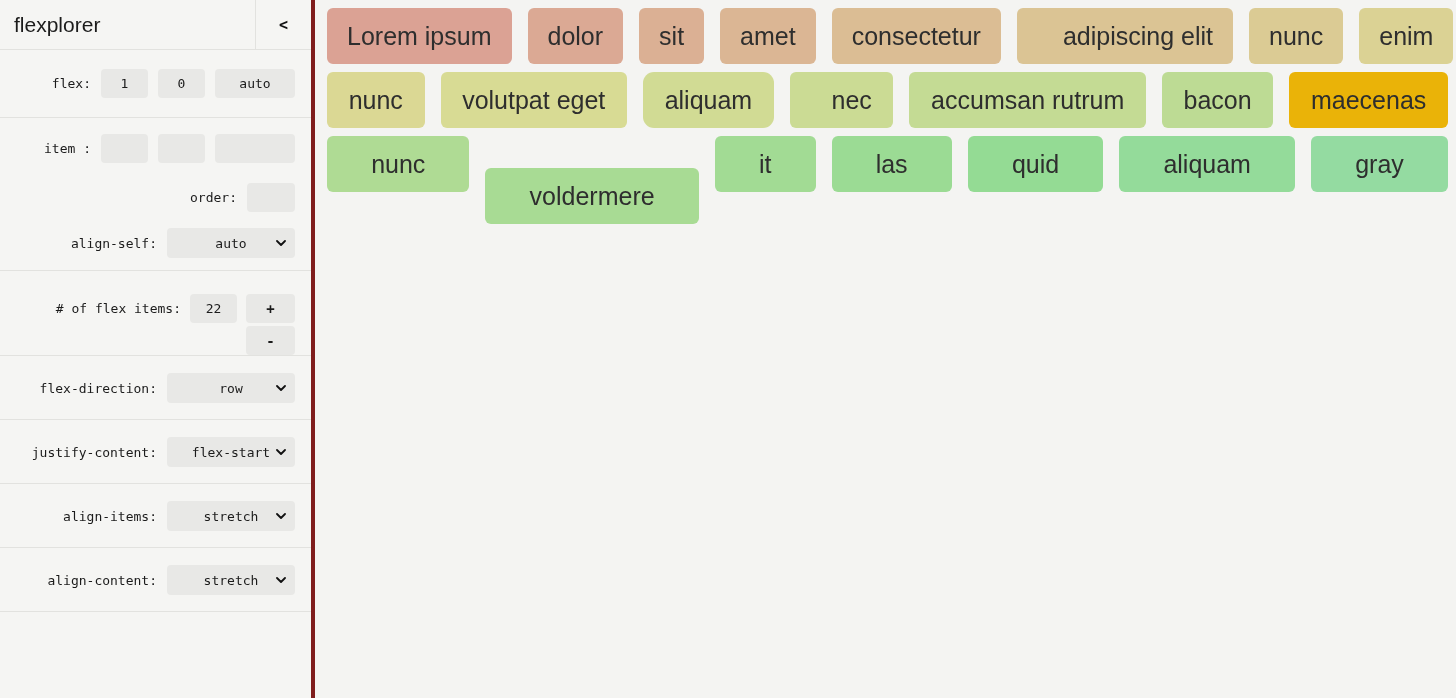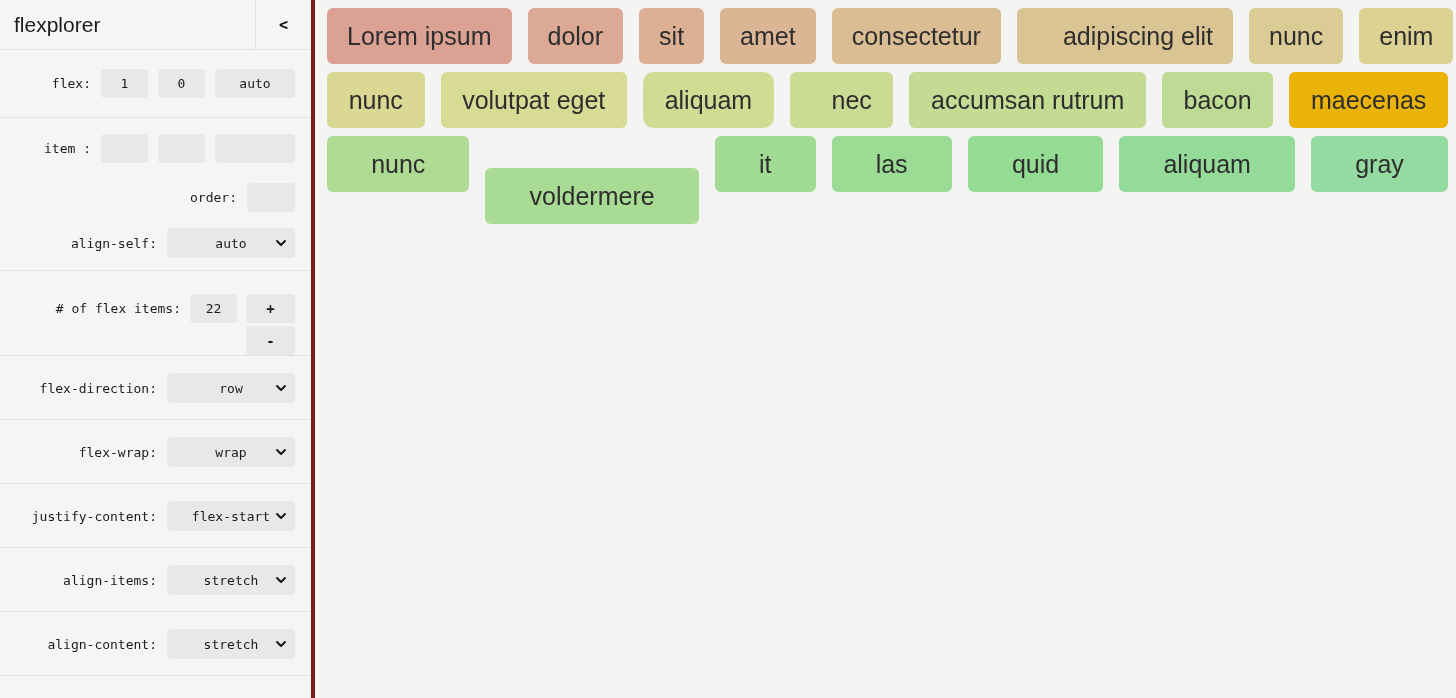--- a/index.html
+++ b/index.html
@@ -168,31 +168,20 @@
         <span class="lbl">flex-direction:</span>
         <div class="select">
           <span class="val">row</span>
           <svg width="10" height="7" viewBox="0 0 10 7">
               <polyline points="1,1 5,5 9,1" fill="none" stroke="#111" stroke-width="1.8" stroke-linecap="round" stroke-linejoin="round"></polyline>
             </svg>
         </div>
       </div>
     </section>
 
-    <section class="sb-section sec-select">
-      <div class="row">
-        <span class="lbl">flex-wrap:</span>
-        <div class="select">
-          <span class="val">wrap</span>
-          <svg width="10" height="7" viewBox="0 0 10 7">
-              <polyline points="1,1 5,5 9,1" fill="none" stroke="#111" stroke-width="1.8" stroke-linecap="round" stroke-linejoin="round"></polyline>
-            </svg>
-        </div>
-      </div>
-    </section>
 
     <section class="sb-section sec-select">
       <div class="row">
         <span class="lbl">justify-content:</span>
         <div class="select">
           <span class="val">flex-start</span>
           <svg width="10" height="7" viewBox="0 0 10 7">
               <polyline points="1,1 5,5 9,1" fill="none" stroke="#111" stroke-width="1.8" stroke-linecap="round" stroke-linejoin="round"></polyline>
             </svg>
         </div>

